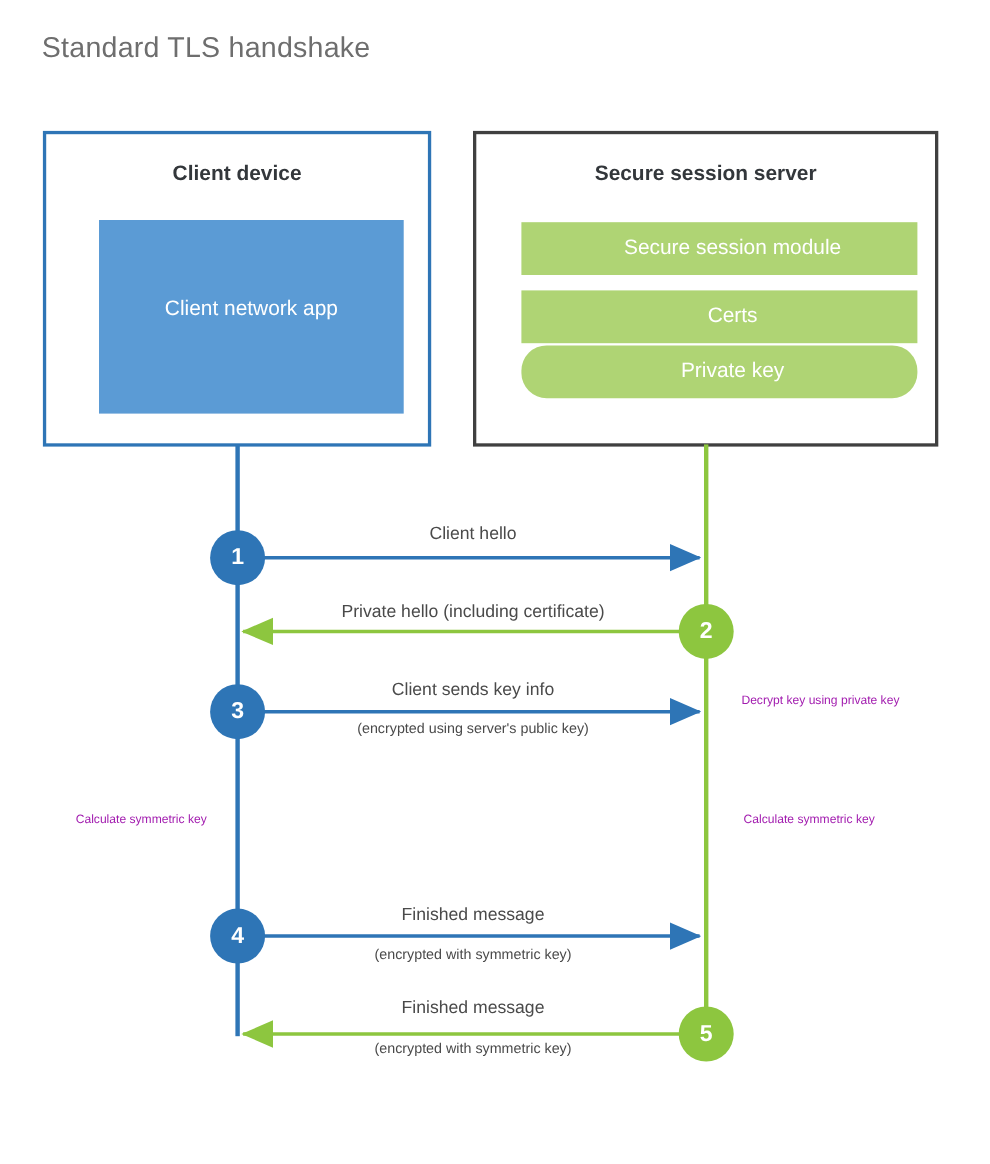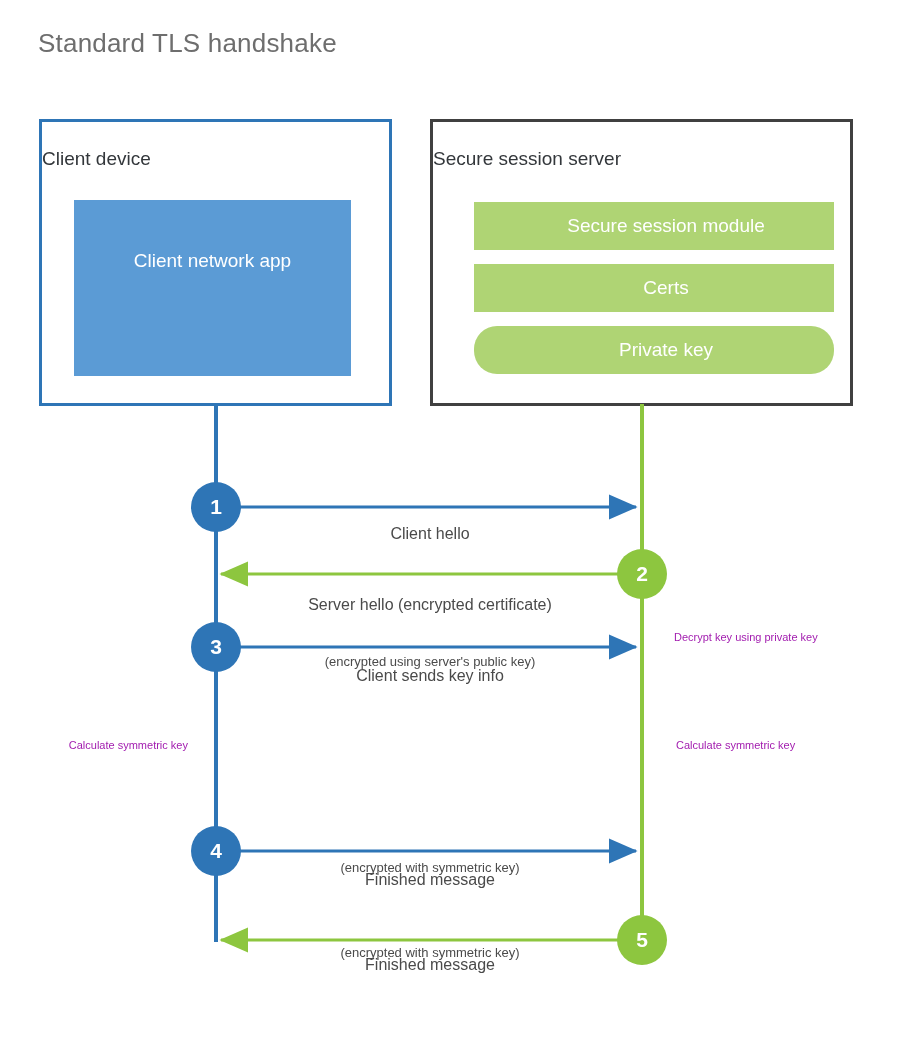--- a/index.html
+++ b/index.html
@@ -46,60 +46,60 @@
     top: 119px;
     width: 423px;
     height: 287px;
     border: 3px solid #404040;
   }
   .party-title {
     position: absolute;
     left: 0;
     right: 0;
     top: 26px;
-    text-align: left;
+    text-align: center;
     font-size: 19px;
-    font-weight: normal;
+    font-weight: bold;
     color: #33373b;
   }
 
   
   #client-app-rect {
     position: absolute;
-    left: 32px;
+    left: 48px;
     top: 78px;
     width: 277px;
     height: 176px;
     background: #5B9BD5;
     color: #ffffff;
     font-size: 19px;
     font-weight: 300;
     text-align: center;
     line-height: 1.35;
-    padding-top: 48px;
+    padding-top: 68px;
     box-sizing: border-box;
   }
 
   
   .server-bar {
     position: absolute;
     left: 41px;
     width: 336px;
     height: 48px;
     background: #AFD474;
     color: #ffffff;
     font-size: 19px;
     font-weight: 300;
     text-align: center;
     line-height: 48px;
     padding-left: 24px;
   }
   #server-bar-0 { top: 80px; }
   #server-bar-1 { top: 142px; text-align: center; }
-  #server-bar-2 { top: 204px; border-radius: 23px; }
+  #server-bar-2 { top: 192px; border-radius: 23px; }
 
   
   .lifeline {
     position: absolute;
     width: 4px;
   }
   #client-lifeline {
     left: 214px;
     top: 404px;
     height: 538px;
@@ -143,21 +143,20 @@
   #step-circle-5 { left: 617px; top: 915px; }
 
   
   .msg-label {
     position: absolute;
     text-align: center;
     font-size: 16px;
     font-weight: 400;
     color: #4a4a4a;
     white-space: nowrap;
-    margin-top: 48px;
   }
   .msg-sublabel {
     position: absolute;
     text-align: center;
     font-size: 13px;
     font-weight: 400;
     color: #4a4a4a;
     white-space: nowrap;
   }
 
@@ -239,21 +238,21 @@
 </svg>
 
 <div id="step-circle-1" class="step-circle client">1</div>
 <div id="step-circle-2" class="step-circle server">2</div>
 <div id="step-circle-3" class="step-circle client">3</div>
 <div id="step-circle-4" class="step-circle client">4</div>
 <div id="step-circle-5" class="step-circle server">5</div>
 
 <div id="msg-label-1" class="msg-label">Client hello</div>
 
-<div id="msg-label-2" class="msg-label">Server hello (encrypted certificate)</div>
+<div id="msg-label-2" class="msg-label">Private hello (including certificate)</div>
 
 <div id="msg-label-3" class="msg-label">Client sends key info</div>
 <div id="msg-sublabel-3" class="msg-sublabel">(encrypted using server's public key)</div>
 
 <div id="msg-label-4" class="msg-label">Finished message</div>
 <div id="msg-sublabel-4" class="msg-sublabel">(encrypted with symmetric key)</div>
 
 <div id="msg-label-5" class="msg-label">Finished message</div>
 <div id="msg-sublabel-5" class="msg-sublabel">(encrypted with symmetric key)</div>
 

